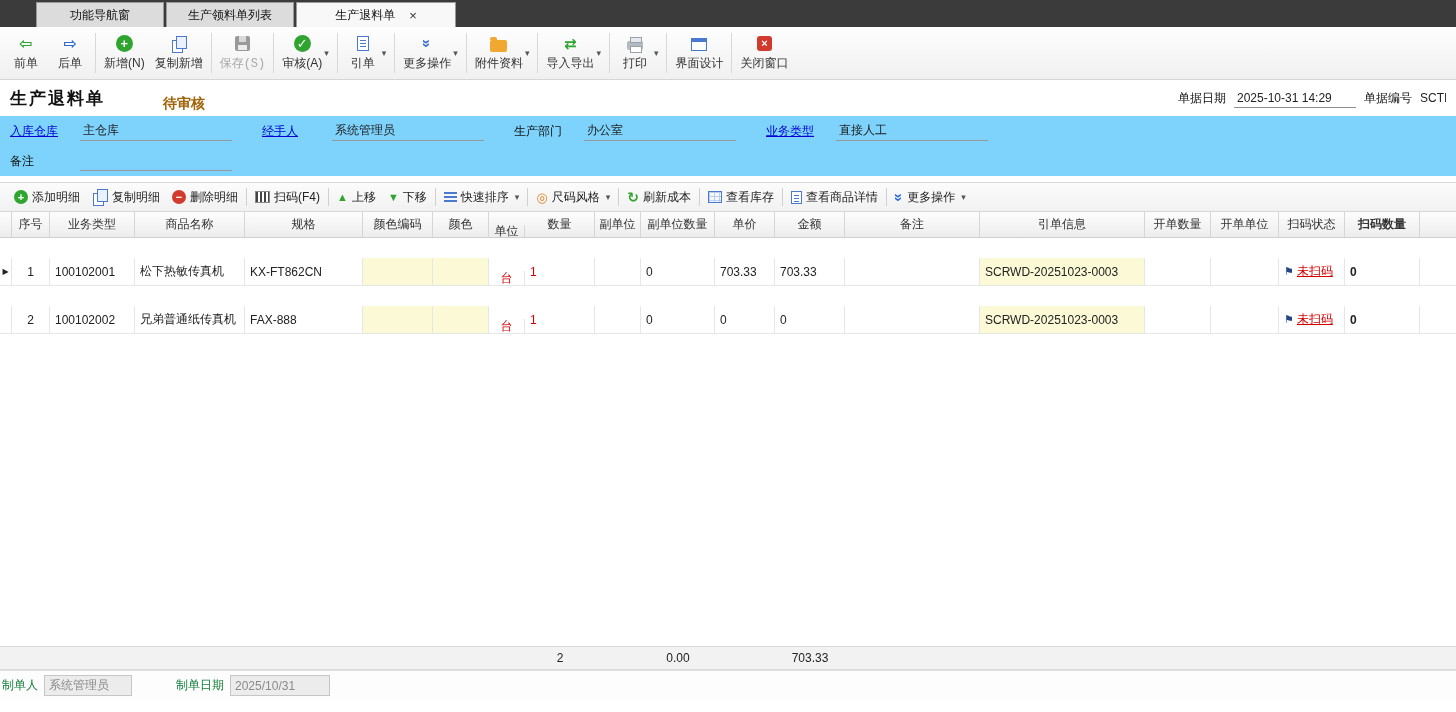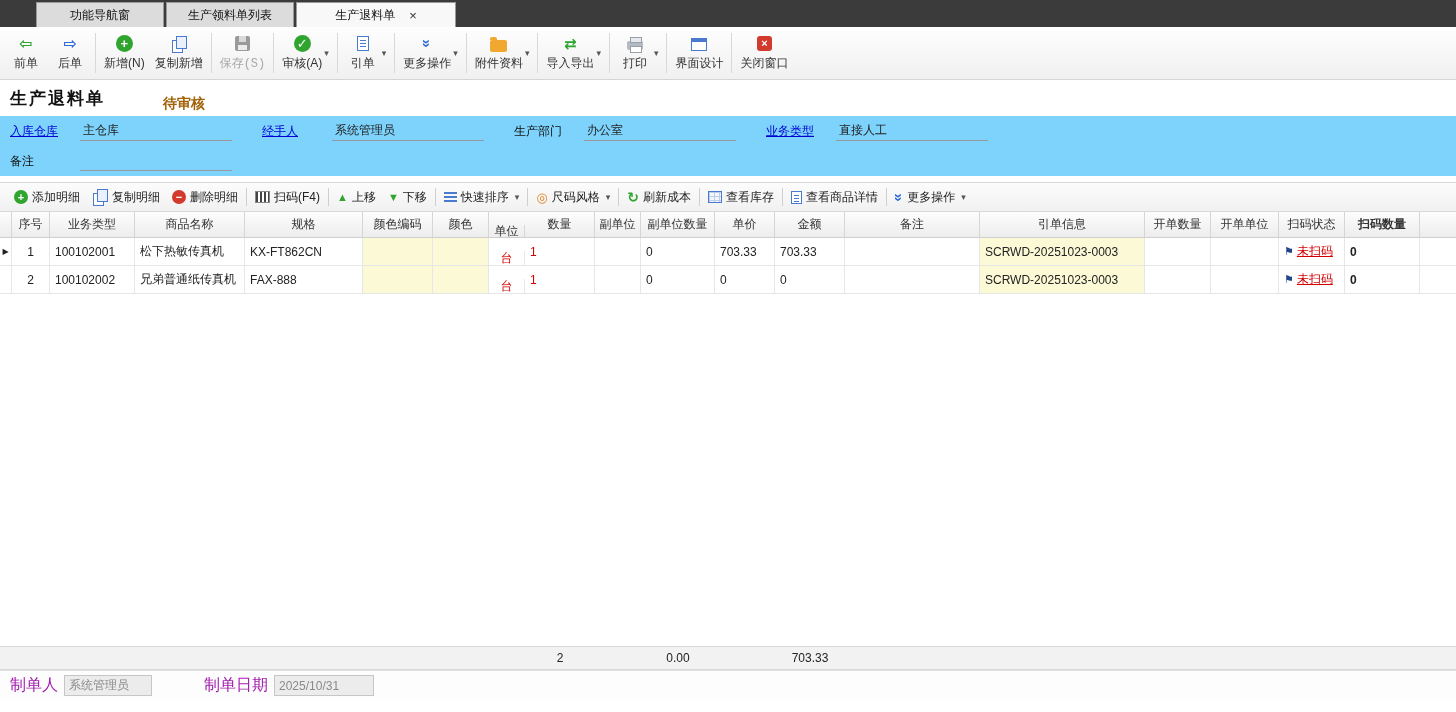--- a/index.html
+++ b/index.html
@@ -69,21 +69,21 @@
   .upar{color:#2fa52f;font-size:11px;line-height:1;}
   .bar-ic{width:15px;height:12px;background:repeating-linear-gradient(90deg,#444 0 2px,#fff 2px 4px);display:inline-block;border:1px solid #888;}
   .sort-ic{width:13px;height:11px;background:repeating-linear-gradient(180deg,#4a7ad0 0 2px,transparent 2px 4px);display:inline-block;}
   .size-ic{color:#e08020;font-size:13px;line-height:1;}
   .refresh-ic{color:#2fa52f;font-size:14px;font-weight:bold;line-height:1;}
   .grid-ic{width:14px;height:12px;border:1px solid #4a7ad0;background-image:linear-gradient(#b8cdf0 1px,transparent 1px),linear-gradient(90deg,#b8cdf0 1px,transparent 1px);background-size:5px 4px;display:inline-block;}
   .doclines-ic{width:11px;height:13px;border:1px solid #4a7ad0;background:#fff;position:relative;display:inline-block;}
   .doclines-ic::before{content:"";position:absolute;left:2px;top:3px;width:5px;height:1px;background:#4a7ad0;box-shadow:0 3px 0 #4a7ad0,0 6px 0 #4a7ad0;}
 
   
-  .grid{flex:1;display:flex;flex-direction:column;overflow:hidden;background:#fff;}
+  .grid{flex:1;display:flex;flex-direction:column;overflow:hidden;background:#fff;gap:20px;}
   .ghead{display:flex;height:26px;background:linear-gradient(#fdfdfd,#ededed);border-bottom:1px solid #cfcfcf;flex:none;}
   .hcell{border-right:1px solid #d6d6d6;display:flex;align-items:center;justify-content:center;font-size:12px;color:#333;overflow:hidden;white-space:nowrap;}
   .grow{display:flex;height:28px;border-bottom:1px solid #e6e6e6;background:#fff;flex:none;}
   .gcell{border-right:1px solid #e6e6e6;display:flex;align-items:center;padding:0 5px;font-size:12px;overflow:hidden;white-space:nowrap;background:#fff;}
   .center{justify-content:center;padding:0;}
   .ycell{background:#fcfad6;}
   .redtxt{color:#d40000;}
   .rowmark{font-size:8px;color:#222;line-height:1;}
   .flag{color:#224488;font-size:11px;margin-right:3px;line-height:1;}
   .scan-link{text-decoration:underline;}
@@ -94,21 +94,21 @@
   .c0{width:12px;flex:none;}  .c1{width:38px;flex:none;}  .c2{width:85px;flex:none;}
   .c3{width:110px;flex:none;} .c4{width:118px;flex:none;} .c5{width:70px;flex:none;}
   .c6{width:56px;flex:none;}  .c7{width:36px;flex:none;margin-top:13px;}  .c8{width:70px;flex:none;}
   .c9{width:46px;flex:none;}  .c10{width:74px;flex:none;} .c11{width:60px;flex:none;}
   .c12{width:70px;flex:none;} .c13{width:135px;flex:none;}.c14{width:165px;flex:none;}
   .c15{width:66px;flex:none;} .c16{width:68px;flex:none;} .c17{width:66px;flex:none;}
   .c18{width:75px;flex:none;font-weight:bold;} .cfill{flex:1;border-right:none;}
 
   
   .footbar{height:30px;display:flex;align-items:center;padding:0 2px;flex:none;background:#fdfdfd;border-top:1px solid #e2e2e2;}
-  .footlbl{font-size:16px;color:#a21caf;margin-right:6px;margin-left:8px;}
+  .footlbl{font-size:12px;color:#15803d;margin-right:6px;}
   .dis-input{background:#ececec;border:1px solid #c6c6c6;color:#8a8a8a;font-size:12px;height:21px;padding:0 4px;width:88px;font-family:inherit;}
   .dis-input.wide{width:100px;margin-left:0;}
   .gap40{width:44px;flex:none;}
   .bottom-space{height:12px;flex:none;background:#fff;}
 </style>
 </head>
 <body>
 
 <div class="app">
 
@@ -244,20 +244,26 @@
             <span class="sqic">×</span>
           </span>
           <span class="tlabel">关闭窗口</span>
         </div>
     </div>
   </div>
 
   <div class="dochead">
     <div class="doc-title">生产退料单</div>
     <div class="doc-status">待审核</div>
+    <div class="dochead-right">
+      <span class="hl">单据日期</span>
+      <div class="fld-underline date-fld">2025-10-31 14:29</div>
+      <span class="hl">单据编号</span>
+      <div class="doc-no">SCTI</div>
+    </div>
   </div>
 
   <div class="formrow">
     <span class="flabel link">入库仓库</span>
     <div class="fval">主仓库</div>
     <span class="flabel link">经手人</span>
     <div class="fval">系统管理员</div>
     <span class="flabel">生产部门</span>
     <div class="fval">办公室</div>
     <span class="flabel link">业务类型</span>

